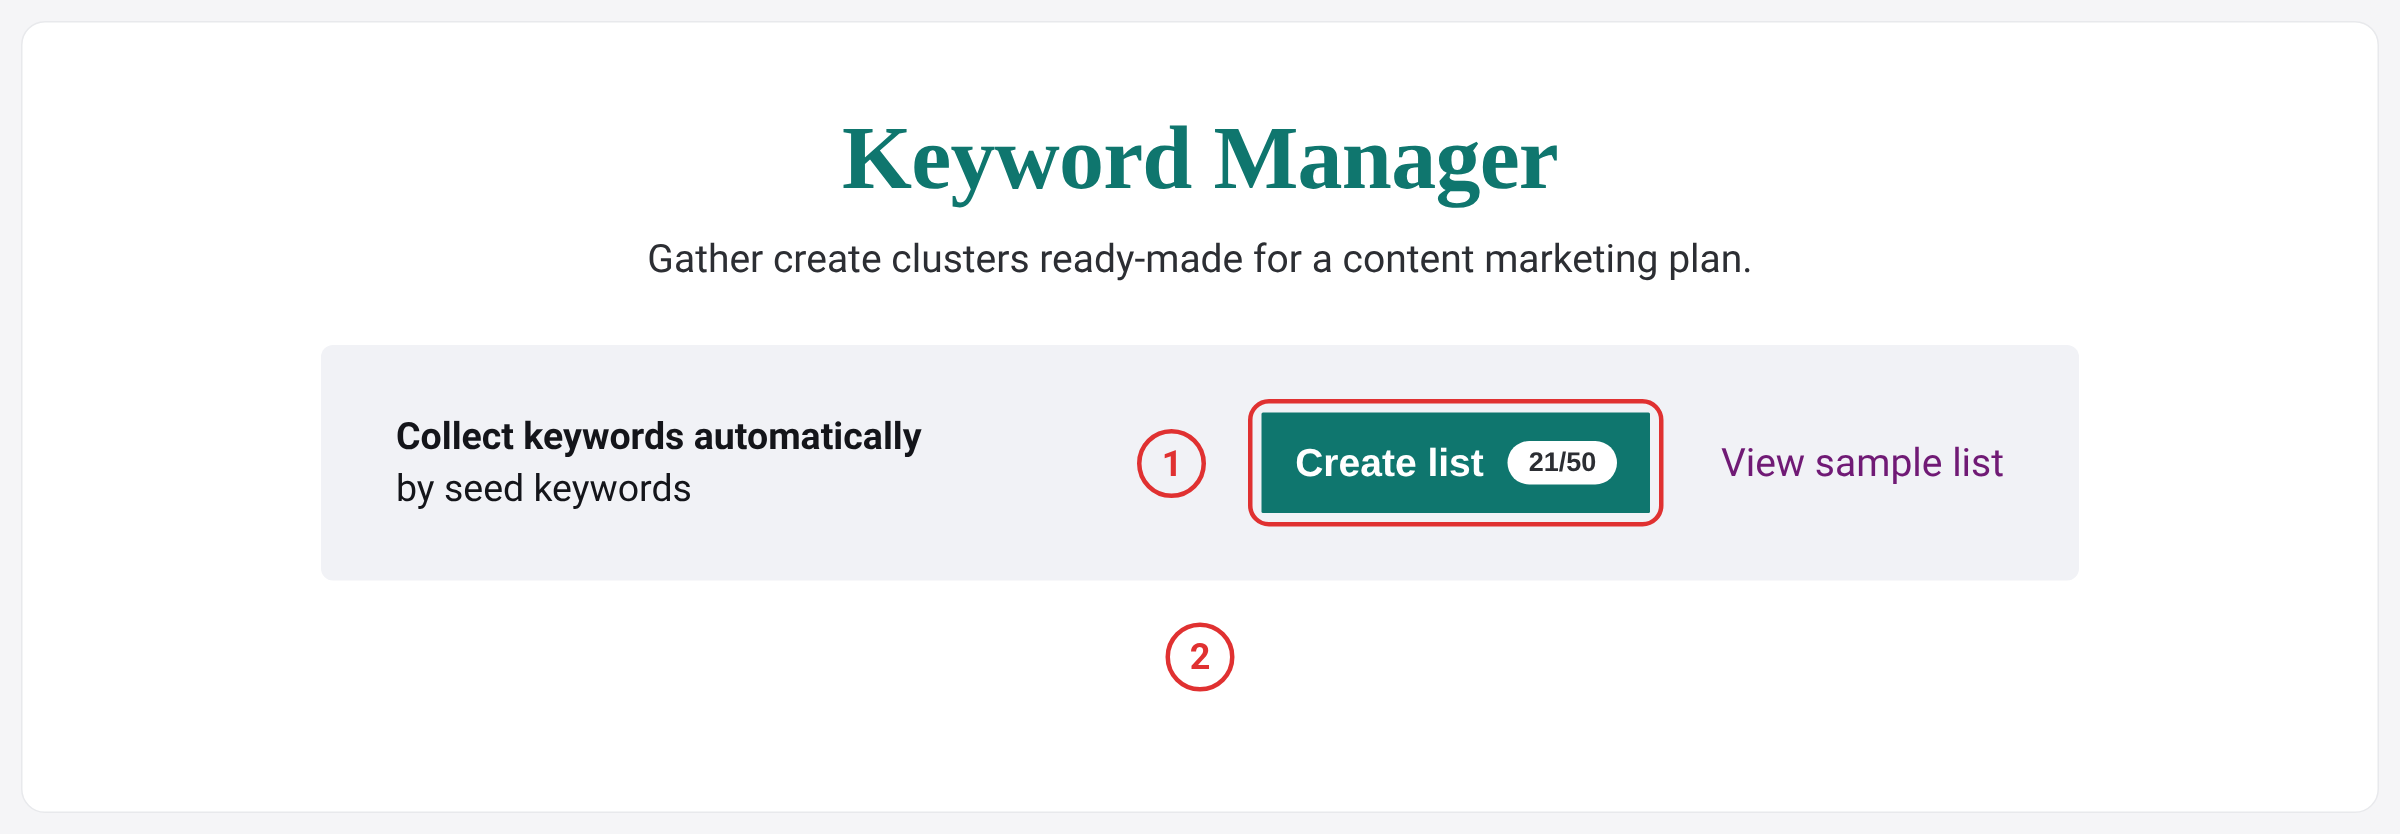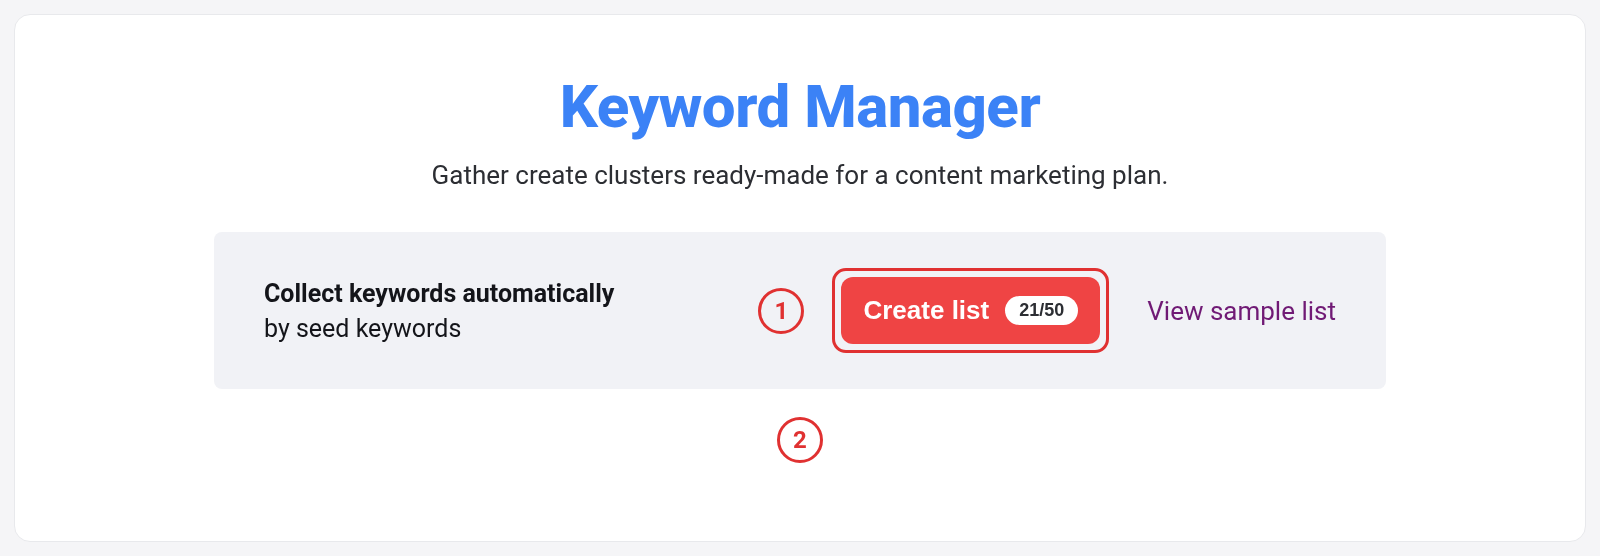--- a/index.html
+++ b/index.html
@@ -17,23 +17,24 @@
       width: 100%;
       height: 100%;
       padding: 56px 40px 40px 40px;
       display: flex;
       flex-direction: column;
       align-items: center;
     }
     .title {
       font-size: 60px;
       font-weight: 800;
-      color: #3b82f6;
+      color: #0f766e;
       letter-spacing: -0.5px;
       margin-bottom: 18px;
+      font-family: Liberation Serif, serif;
     }
     .subtitle {
       font-size: 26px;
       color: #2c2e33;
       margin-bottom: 42px;
     }
     .panel {
       background: #f1f2f6;
       border-radius: 8px;
       width: 1172px;
@@ -66,26 +67,26 @@
       font-weight: 700;
       flex: 0 0 auto;
     }
     .highlight-box {
       border: 3.5px solid #e03131;
       border-radius: 14px;
       padding: 6px;
       display: inline-flex;
     }
     .create-btn {
-      background: #ef4444;
+      background: #0f766e;
       color: #ffffff;
       font-size: 26px;
       font-weight: 600;
       border: none;
-      border-radius: 12px;
+      border-radius: 1px;
       padding: 18px 22px;
       display: inline-flex;
       align-items: center;
       gap: 16px;
       cursor: pointer;
     }
     .pill {
       background: #ffffff;
       color: #2c2e33;
       font-size: 18px;

